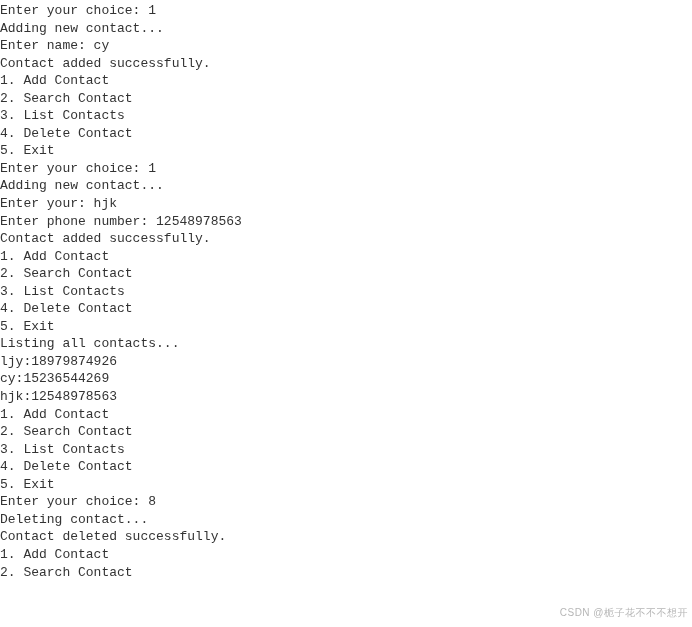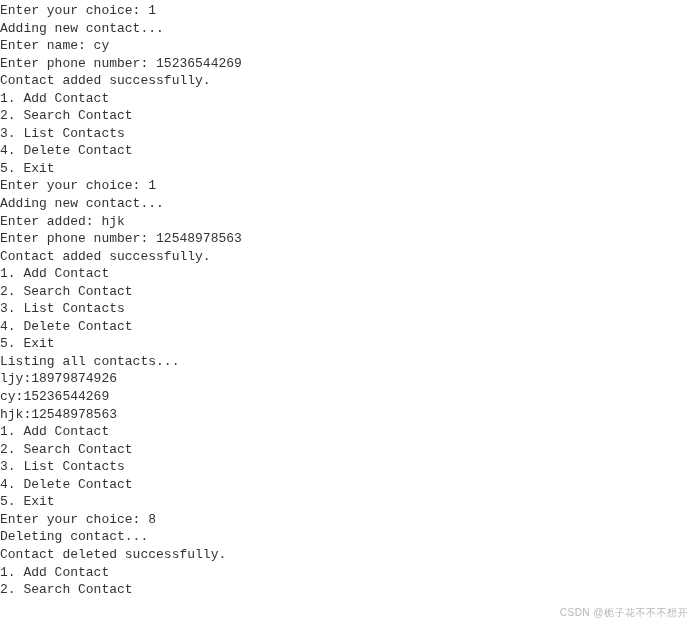--- a/index.html
+++ b/index.html
@@ -32,30 +32,29 @@
       letter-spacing: 0.5px;
     }
   </style>
 </head>
 <body>
 
 <div>
   <div class="terminal-line">Enter your choice: 1</div>
   <div class="terminal-line">Adding new contact...</div>
   <div class="terminal-line">Enter name: cy</div>
-  <div class="terminal-line">Enter phone number: 15236544269</div>
   <div class="terminal-line">Contact added successfully.</div>
   <div class="terminal-line">1. Add Contact</div>
   <div class="terminal-line">2. Search Contact</div>
   <div class="terminal-line">3. List Contacts</div>
   <div class="terminal-line">4. Delete Contact</div>
   <div class="terminal-line">5. Exit</div>
   <div class="terminal-line">Enter your choice: 1</div>
   <div class="terminal-line">Adding new contact...</div>
-  <div class="terminal-line">Enter added: hjk</div>
+  <div class="terminal-line">Enter your: hjk</div>
   <div class="terminal-line">Enter phone number: 12548978563</div>
   <div class="terminal-line">Contact added successfully.</div>
   <div class="terminal-line">1. Add Contact</div>
   <div class="terminal-line">2. Search Contact</div>
   <div class="terminal-line">3. List Contacts</div>
   <div class="terminal-line">4. Delete Contact</div>
   <div class="terminal-line">5. Exit</div>
   <div class="terminal-line">Listing all contacts...</div>
   <div class="terminal-line">ljy:18979874926</div>
   <div class="terminal-line">cy:15236544269</div>

